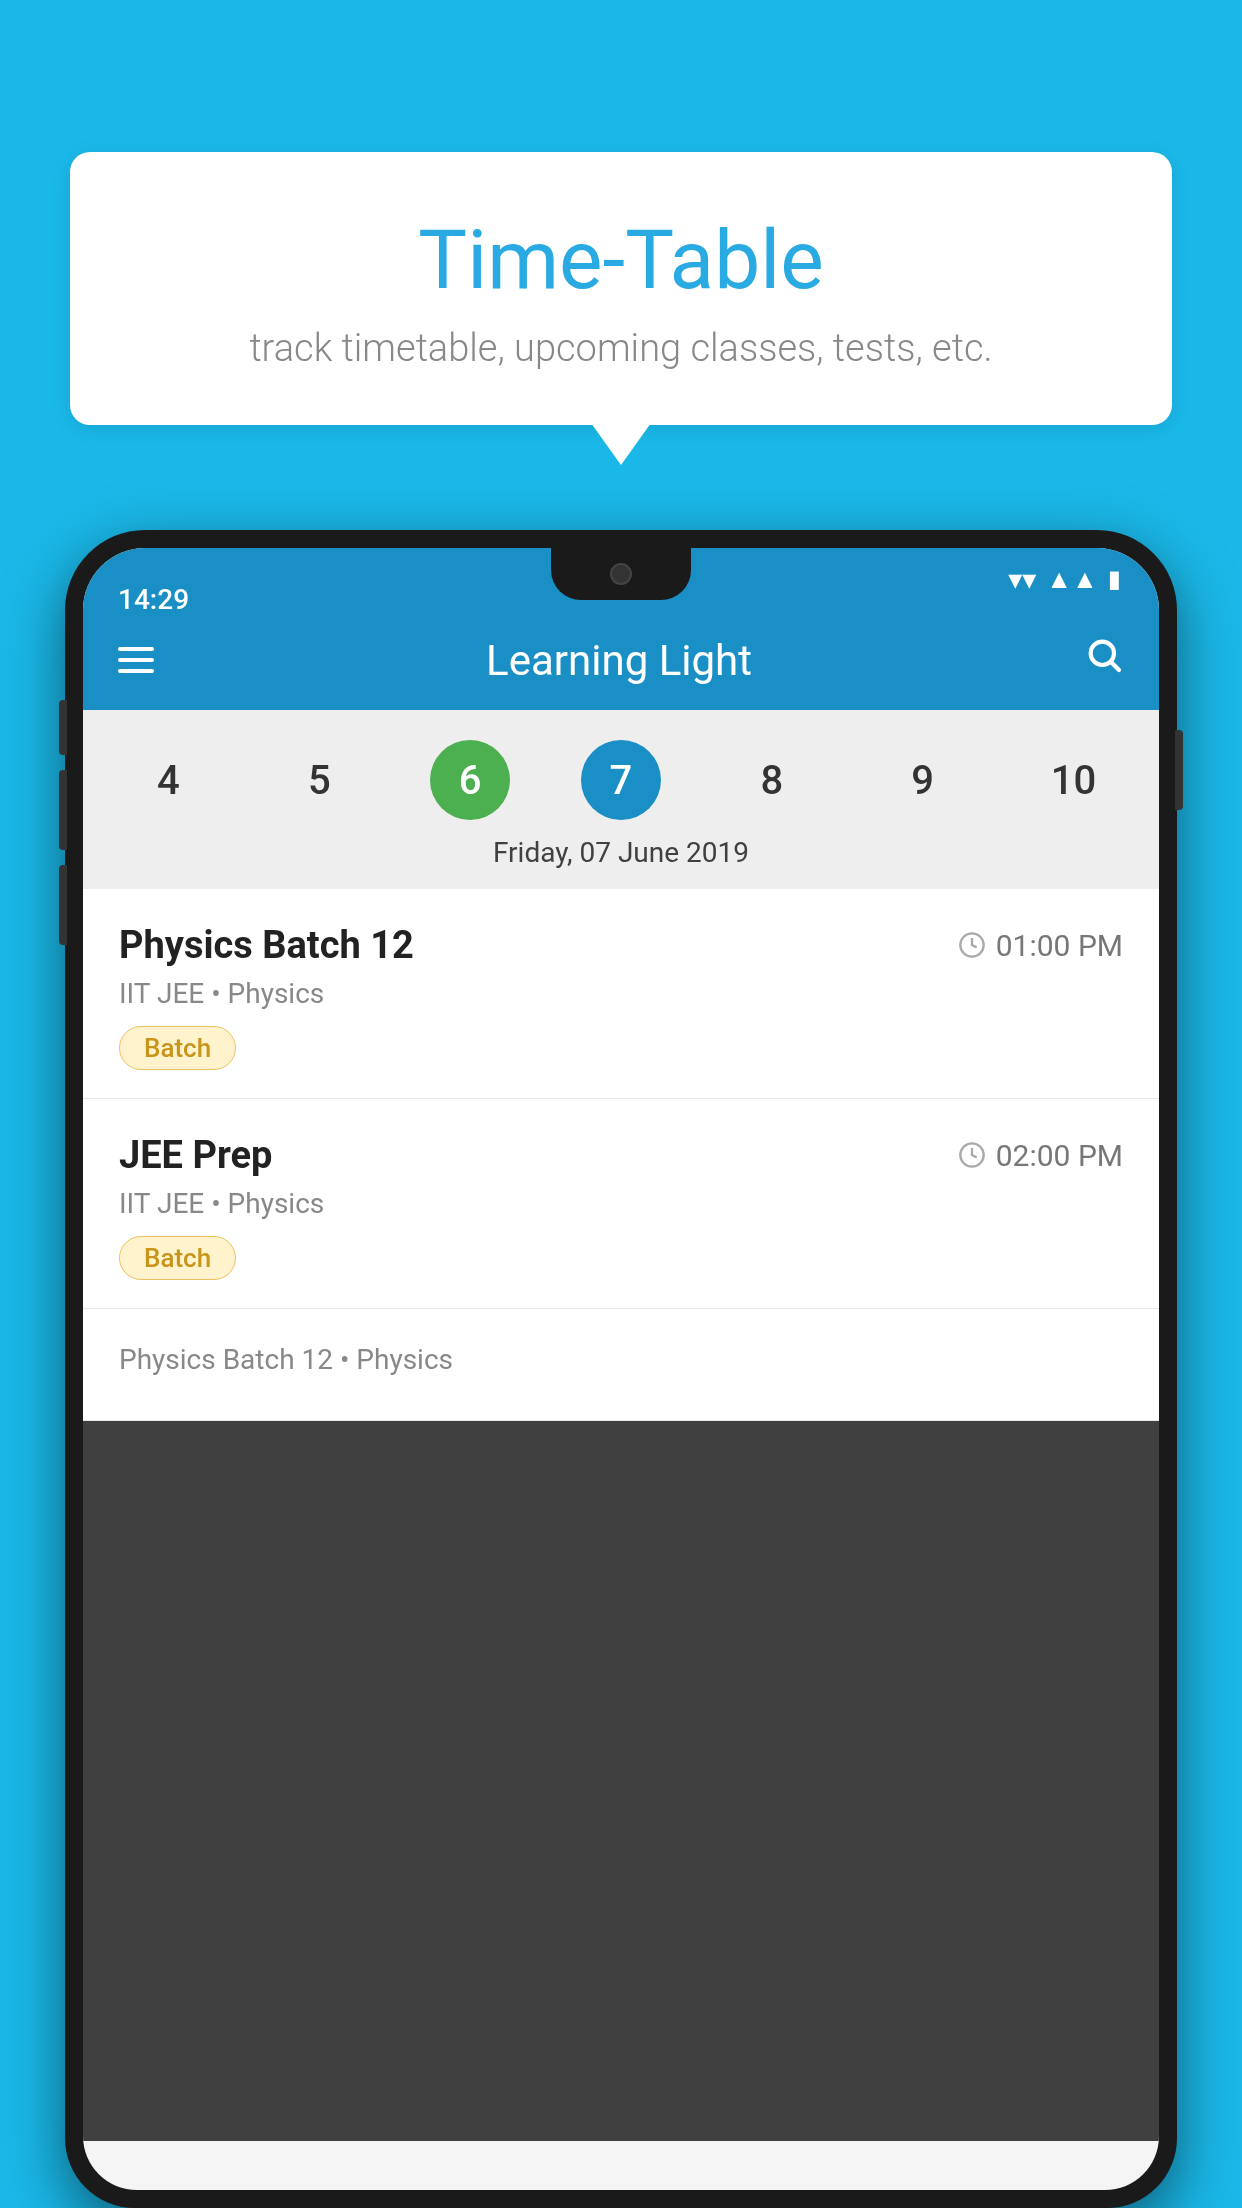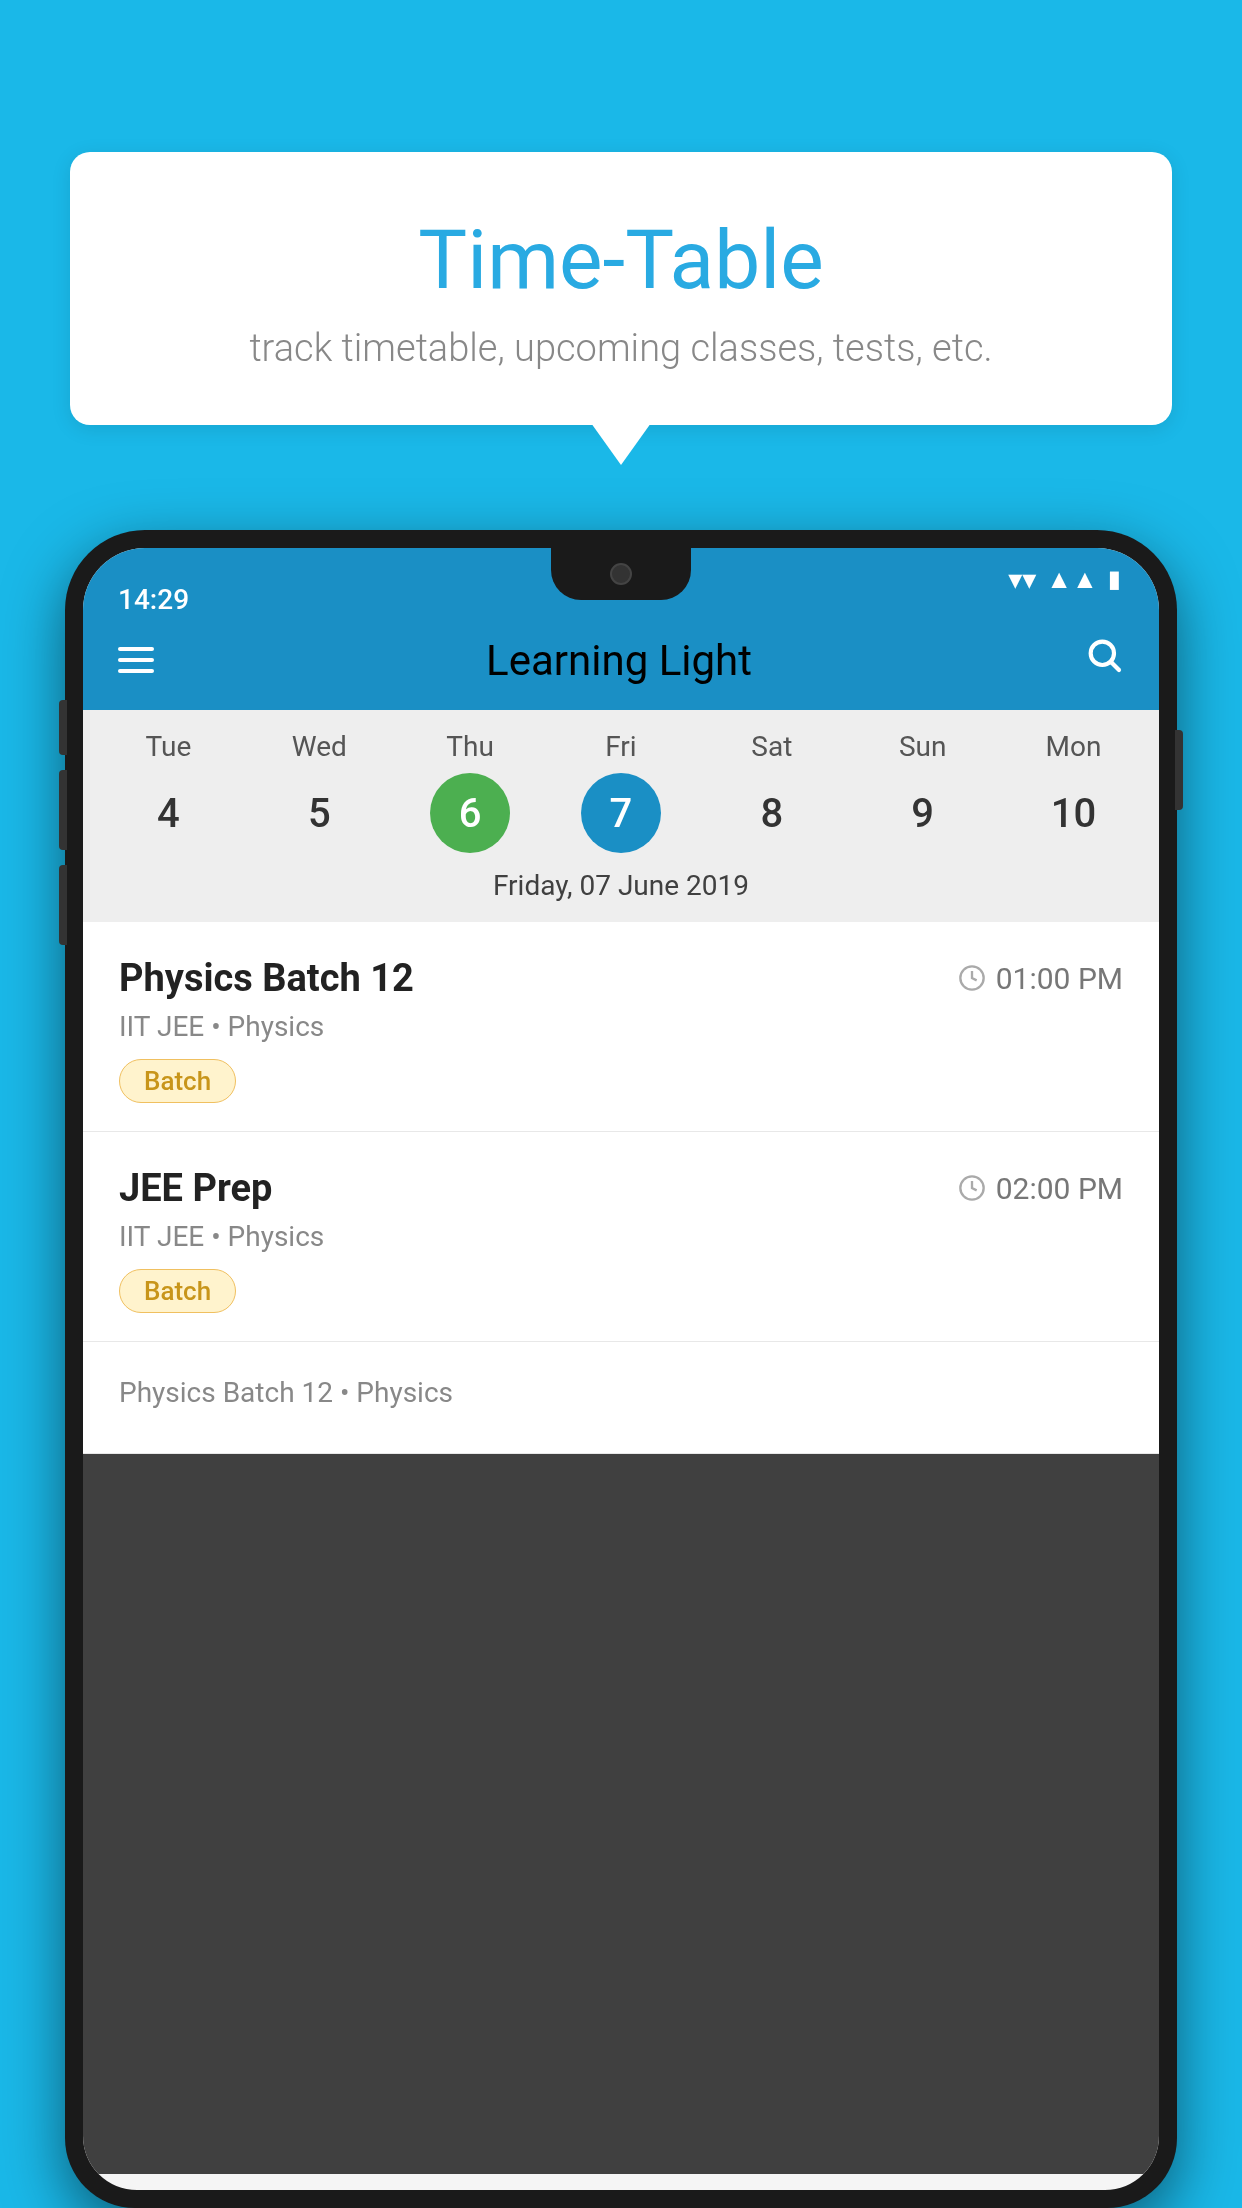--- a/index.html
+++ b/index.html
@@ -149,21 +149,21 @@
 
     .hamburger-line {
       width: 36px;
       height: 4px;
       background: white;
       border-radius: 2px;
     }
 
     .app-title {
       flex: 1;
-      color: #000000;
+      color: #ffffff;
       font-size: 42px;
       font-weight: 400;
       text-align: center;
     }
 
     .search-icon-btn {
       color: white;
       font-size: 40px;
       cursor: pointer;
     }
@@ -364,29 +364,20 @@
         <span class="app-title">Learning Light</span>
         <span class="search-icon-btn">
           <svg width="40" height="40" viewBox="0 0 24 24" fill="none" stroke="white" stroke-width="2.5" stroke-linecap="round" stroke-linejoin="round">
             <circle cx="11" cy="11" r="7"></circle>
             <line x1="21" y1="21" x2="16.65" y2="16.65"></line>
           </svg>
         </span>
       </div>
 
       <div class="calendar-strip">
-        <div class="day-headers">
-          <span class="day-header">Tue</span>
-          <span class="day-header">Wed</span>
-          <span class="day-header">Thu</span>
-          <span class="day-header">Fri</span>
-          <span class="day-header">Sat</span>
-          <span class="day-header">Sun</span>
-          <span class="day-header">Mon</span>
-        </div>
         <div class="day-numbers">
           <span class="day-number">4</span>
           <span class="day-number">5</span>
           <span class="day-number today">6</span>
           <span class="day-number selected">7</span>
           <span class="day-number">8</span>
           <span class="day-number">9</span>
           <span class="day-number">10</span>
         </div>
         <div class="selected-date-label">Friday, 07 June 2019</div>

